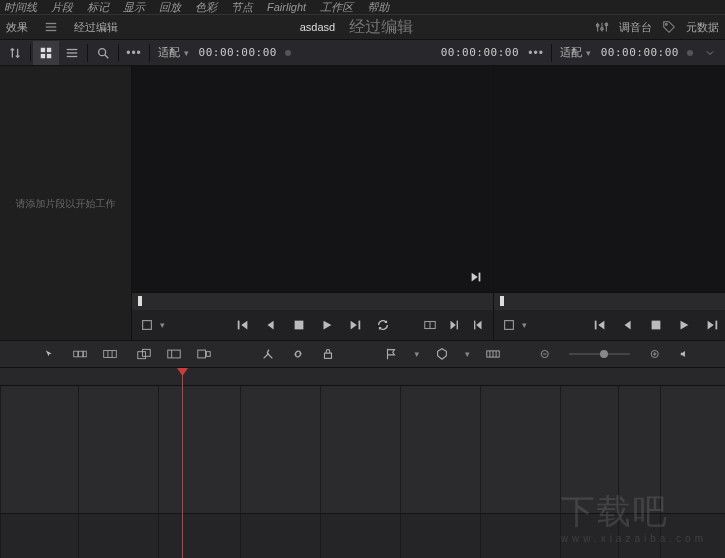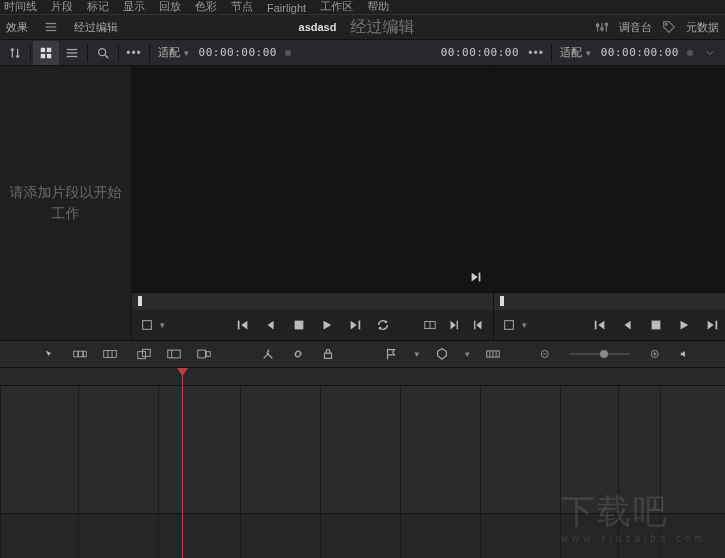--- a/index.html
+++ b/index.html
@@ -10,44 +10,45 @@
   font-family: "Microsoft YaHei", Arial, sans-serif;
   color: #aaa;
   font-size: 12px;
   overflow: hidden;
   position: relative;
 }
 .menubar {
   height: 14px;
   background: #1f1f1f;
   display: flex;
-  align-items: flex-end;
+  align-items: center;
   padding: 0 4px;
   gap: 14px;
   font-size: 11px;
   color: #999;
+  font-style: italic;
 }
 .menubar span { cursor: default; }
 .titlebar {
   height: 26px;
   background: #212121;
   border-top: 1px solid #333;
   border-bottom: 1px solid #111;
   display: flex;
   align-items: center;
   padding: 0 6px;
   font-size: 11px;
   color: #aaa;
 }
 .titlebar .left { display: flex; align-items: center; gap: 16px; flex: 0 0 auto; }
 .titlebar .center { flex: 1; display: flex; align-items: center; justify-content: center; gap: 14px; }
 .titlebar .right { display: flex; align-items: center; gap: 10px; flex: 0 0 auto; }
 .ico { width: 14px; height: 14px; display: inline-block; }
 .ico svg { width: 100%; height: 100%; display: block; }
-.project-name { color: #ddd; font-weight: bold; }
+.project-name { color: #ddd; font-weight: normal; }
 .past-edit { color: #777; font-size: 16px; }
 .toolbar {
   height: 26px;
   background: #28282c;
   border-bottom: 1px solid #111;
   display: flex;
   align-items: center;
   padding: 0 2px;
   gap: 0;
 }
@@ -77,21 +78,21 @@
   width: 132px;
   background: #1f1f20;
   border-right: 1px solid #111;
   display: flex; flex-direction: column;
   align-items: center; justify-content: center;
   color: #888;
   padding: 8px;
   text-align: center;
 }
 .bin .msg1 { font-size: 17px; color: #9a9a9a; margin-bottom: 44px; }
-.bin .msg2 { font-size: 14px; color: #6a6a6a; line-height: 1.5; }
+.bin .msg2 { font-size: 10px; color: #6a6a6a; line-height: 1.5; }
 .viewer {
   flex: 1;
   background: #1c1c1d;
   border-right: 1px solid #111;
   display: flex; flex-direction: column;
   position: relative;
 }
 .vcanvas { flex: 1; background: #141416; margin: 0 0 0 0; position: relative; }
 .nextmark { position: absolute; bottom: 8px; right: 10px; }
 .mini-scrub {

